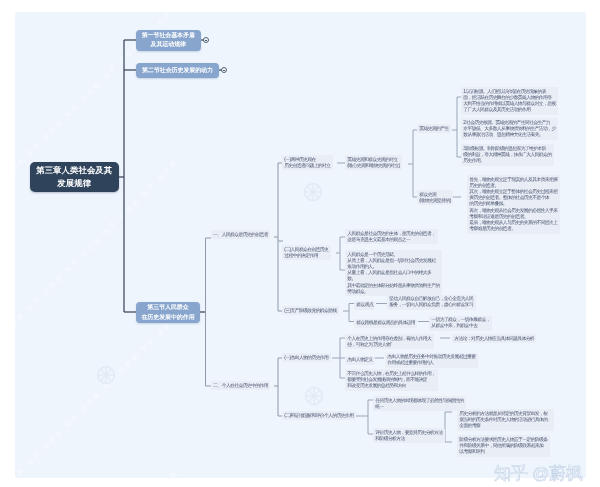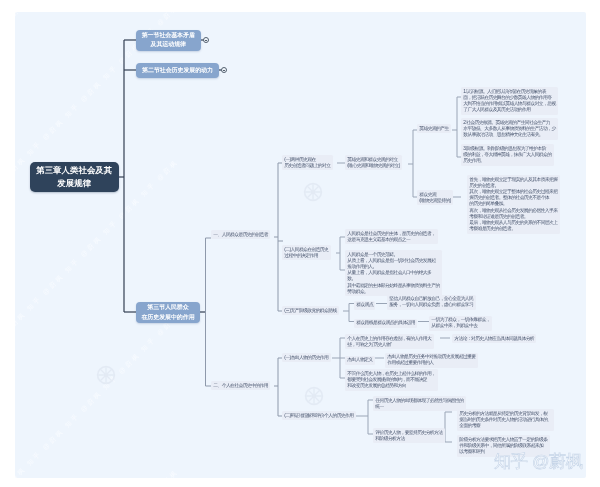--- a/index.html
+++ b/index.html
@@ -24,21 +24,21 @@
   .sec{background:#87a5cd;color:#fff;border-radius:4px;text-align:center;
        font-size:6px;line-height:9.4px;font-weight:bold;letter-spacing:-.1px;
        display:flex;align-items:center;justify-content:center;
        box-shadow:0 1px 2px rgba(60,90,140,.22);}
   .lf{color:#46536c;font-size:4.8px;line-height:6.2px;letter-spacing:-.6px;
       background:#e9edf6;border-radius:1.5px;padding:1.5px 2.3px;}
   .ctl{position:absolute;width:6.4px;height:6.4px;border-radius:50%;
        border:1px solid #53606f;background:#f1f7fd;box-sizing:border-box;}
   .ctl i{position:absolute;left:1.1px;top:2.1px;width:2.4px;height:.9px;
          background:#53606f;display:block;}
-  #wmark{position:absolute;left:494px;top:452px;font-size:17.2px;color:#fcfdff;
+  #wmark{position:absolute;left:494px;top:464px;font-size:17.2px;color:#fcfdff;
          letter-spacing:-.4px;font-weight:400;line-height:19px;white-space:pre;
          -webkit-text-stroke:.65px #c6d5e8;}
 </style>
 </head>
 <body>
 
 <div id="stage">
   <div id="canvas">
     <div id="wm-diag">
       <div class="wmrow" style="top:20px;left:-180px"></div>

